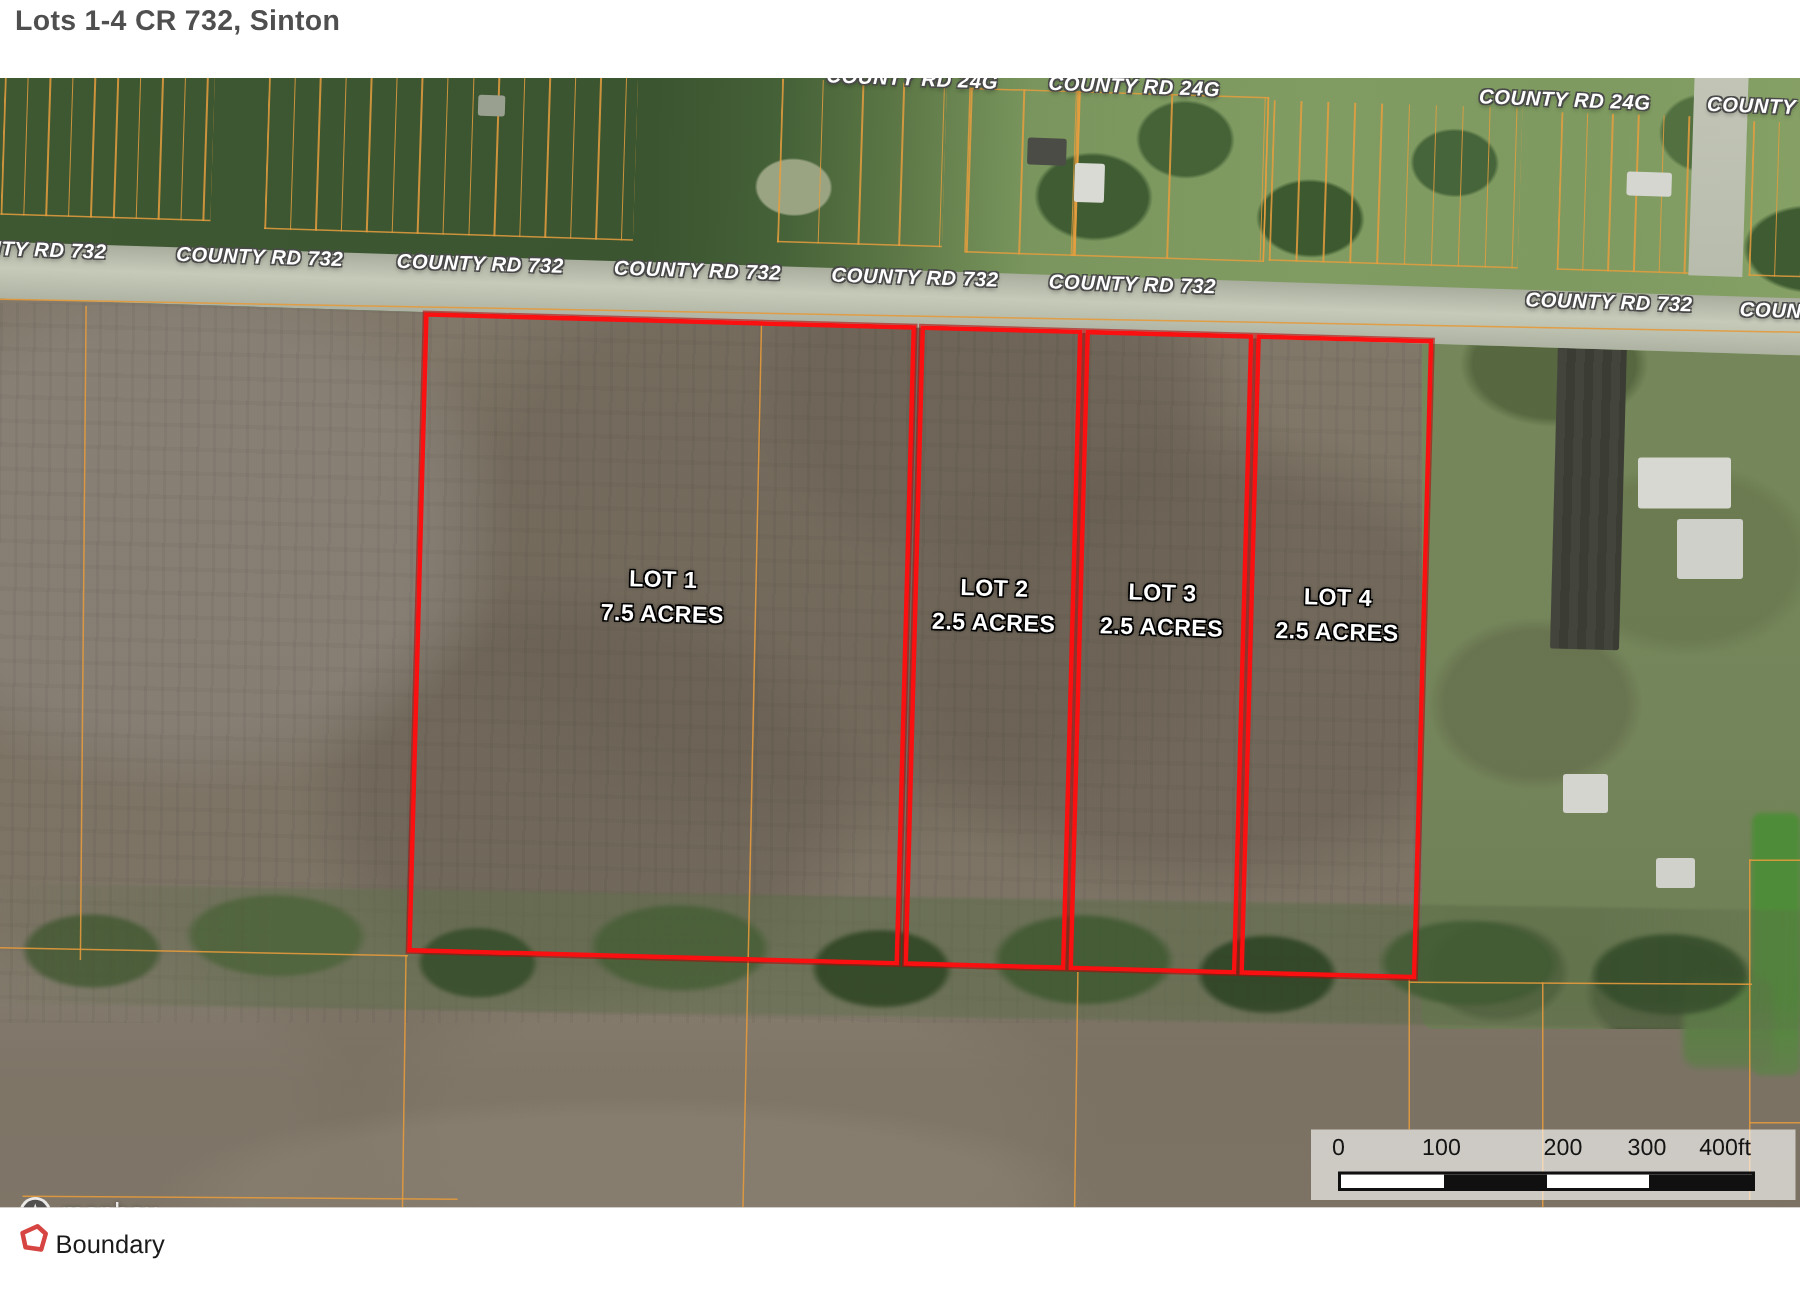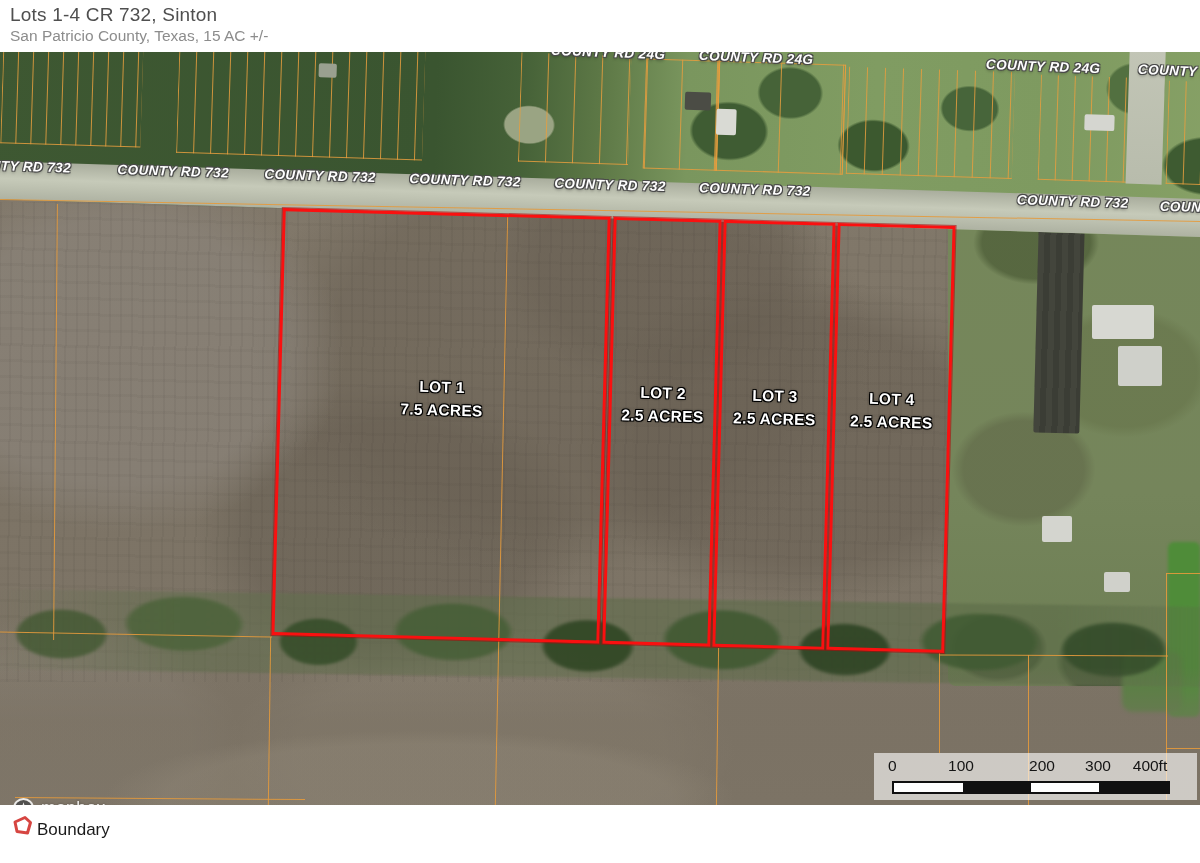--- a/index.html
+++ b/index.html
@@ -1,19 +1,19 @@
 <!DOCTYPE html>
 <html><head>
 <meta charset="utf-8">
 <style>
   html,body{margin:0;padding:0;background:#fff;}
   body{width:1200px;height:863px;overflow:hidden;font-family:"Liberation Sans",sans-serif;position:relative;}
   
   #header{position:absolute;left:0;top:0;width:1200px;height:52px;background:#fff;}
-  .title{position:absolute;left:10px;top:4px;font-size:19px;font-weight:normal;color:#4f4f4f;letter-spacing:.2px;}
+  .title{position:absolute;left:10px;top:4px;font-size:19px;font-weight:bold;color:#4f4f4f;letter-spacing:.2px;}
   .subtitle{position:absolute;left:10px;top:27px;font-size:15.5px;color:#8c8c8c;}
   
   #map{position:absolute;left:0;top:52px;width:1200px;height:753px;overflow:hidden;background:#7e7567;}
   .layer{position:absolute;}
   
   #field-mottle{inset:0;background:
     radial-gradient(300px 240px at 120px 300px, rgba(140,133,124,.6) 0 55%, transparent 75%),
     radial-gradient(420px 300px at 560px 300px, rgba(104,95,82,.5) 0 55%, transparent 75%),
     radial-gradient(300px 220px at 800px 390px, rgba(99,90,78,.45) 0 55%, transparent 75%),
     radial-gradient(260px 200px at 390px 480px, rgba(95,87,75,.4) 0 55%, transparent 75%),
@@ -87,21 +87,20 @@
   
   #legend{position:absolute;left:0;top:805px;width:1200px;height:58px;background:#fff;}
   #legend svg{position:absolute;left:11px;top:9px;}
   #legend .lbl{position:absolute;left:37px;top:15px;font-size:17px;color:#1a1a1a;}
 </style>
 </head>
 <body>
 
 <div id="header">
   <div class="title">Lots 1-4 CR 732, Sinton</div>
-  <div class="subtitle">San Patricio County, Texas, 15 AC +/-</div>
 </div>
 
 <div id="map">
   <div class="layer" id="field-mottle"></div>
   <div class="layer" id="plow"></div>
 
   <div class="layer" id="east-scrub"></div>
   <div class="layer" id="east-bright"></div>
   <div class="layer" id="east-bright2"></div>
   <div class="bld" style="left:1036px;top:176px;width:46px;height:205px;background:repeating-linear-gradient(90deg,#43453c 0 6px,#3b3d35 6px 12px);transform:rotate(1.5deg);"></div>

